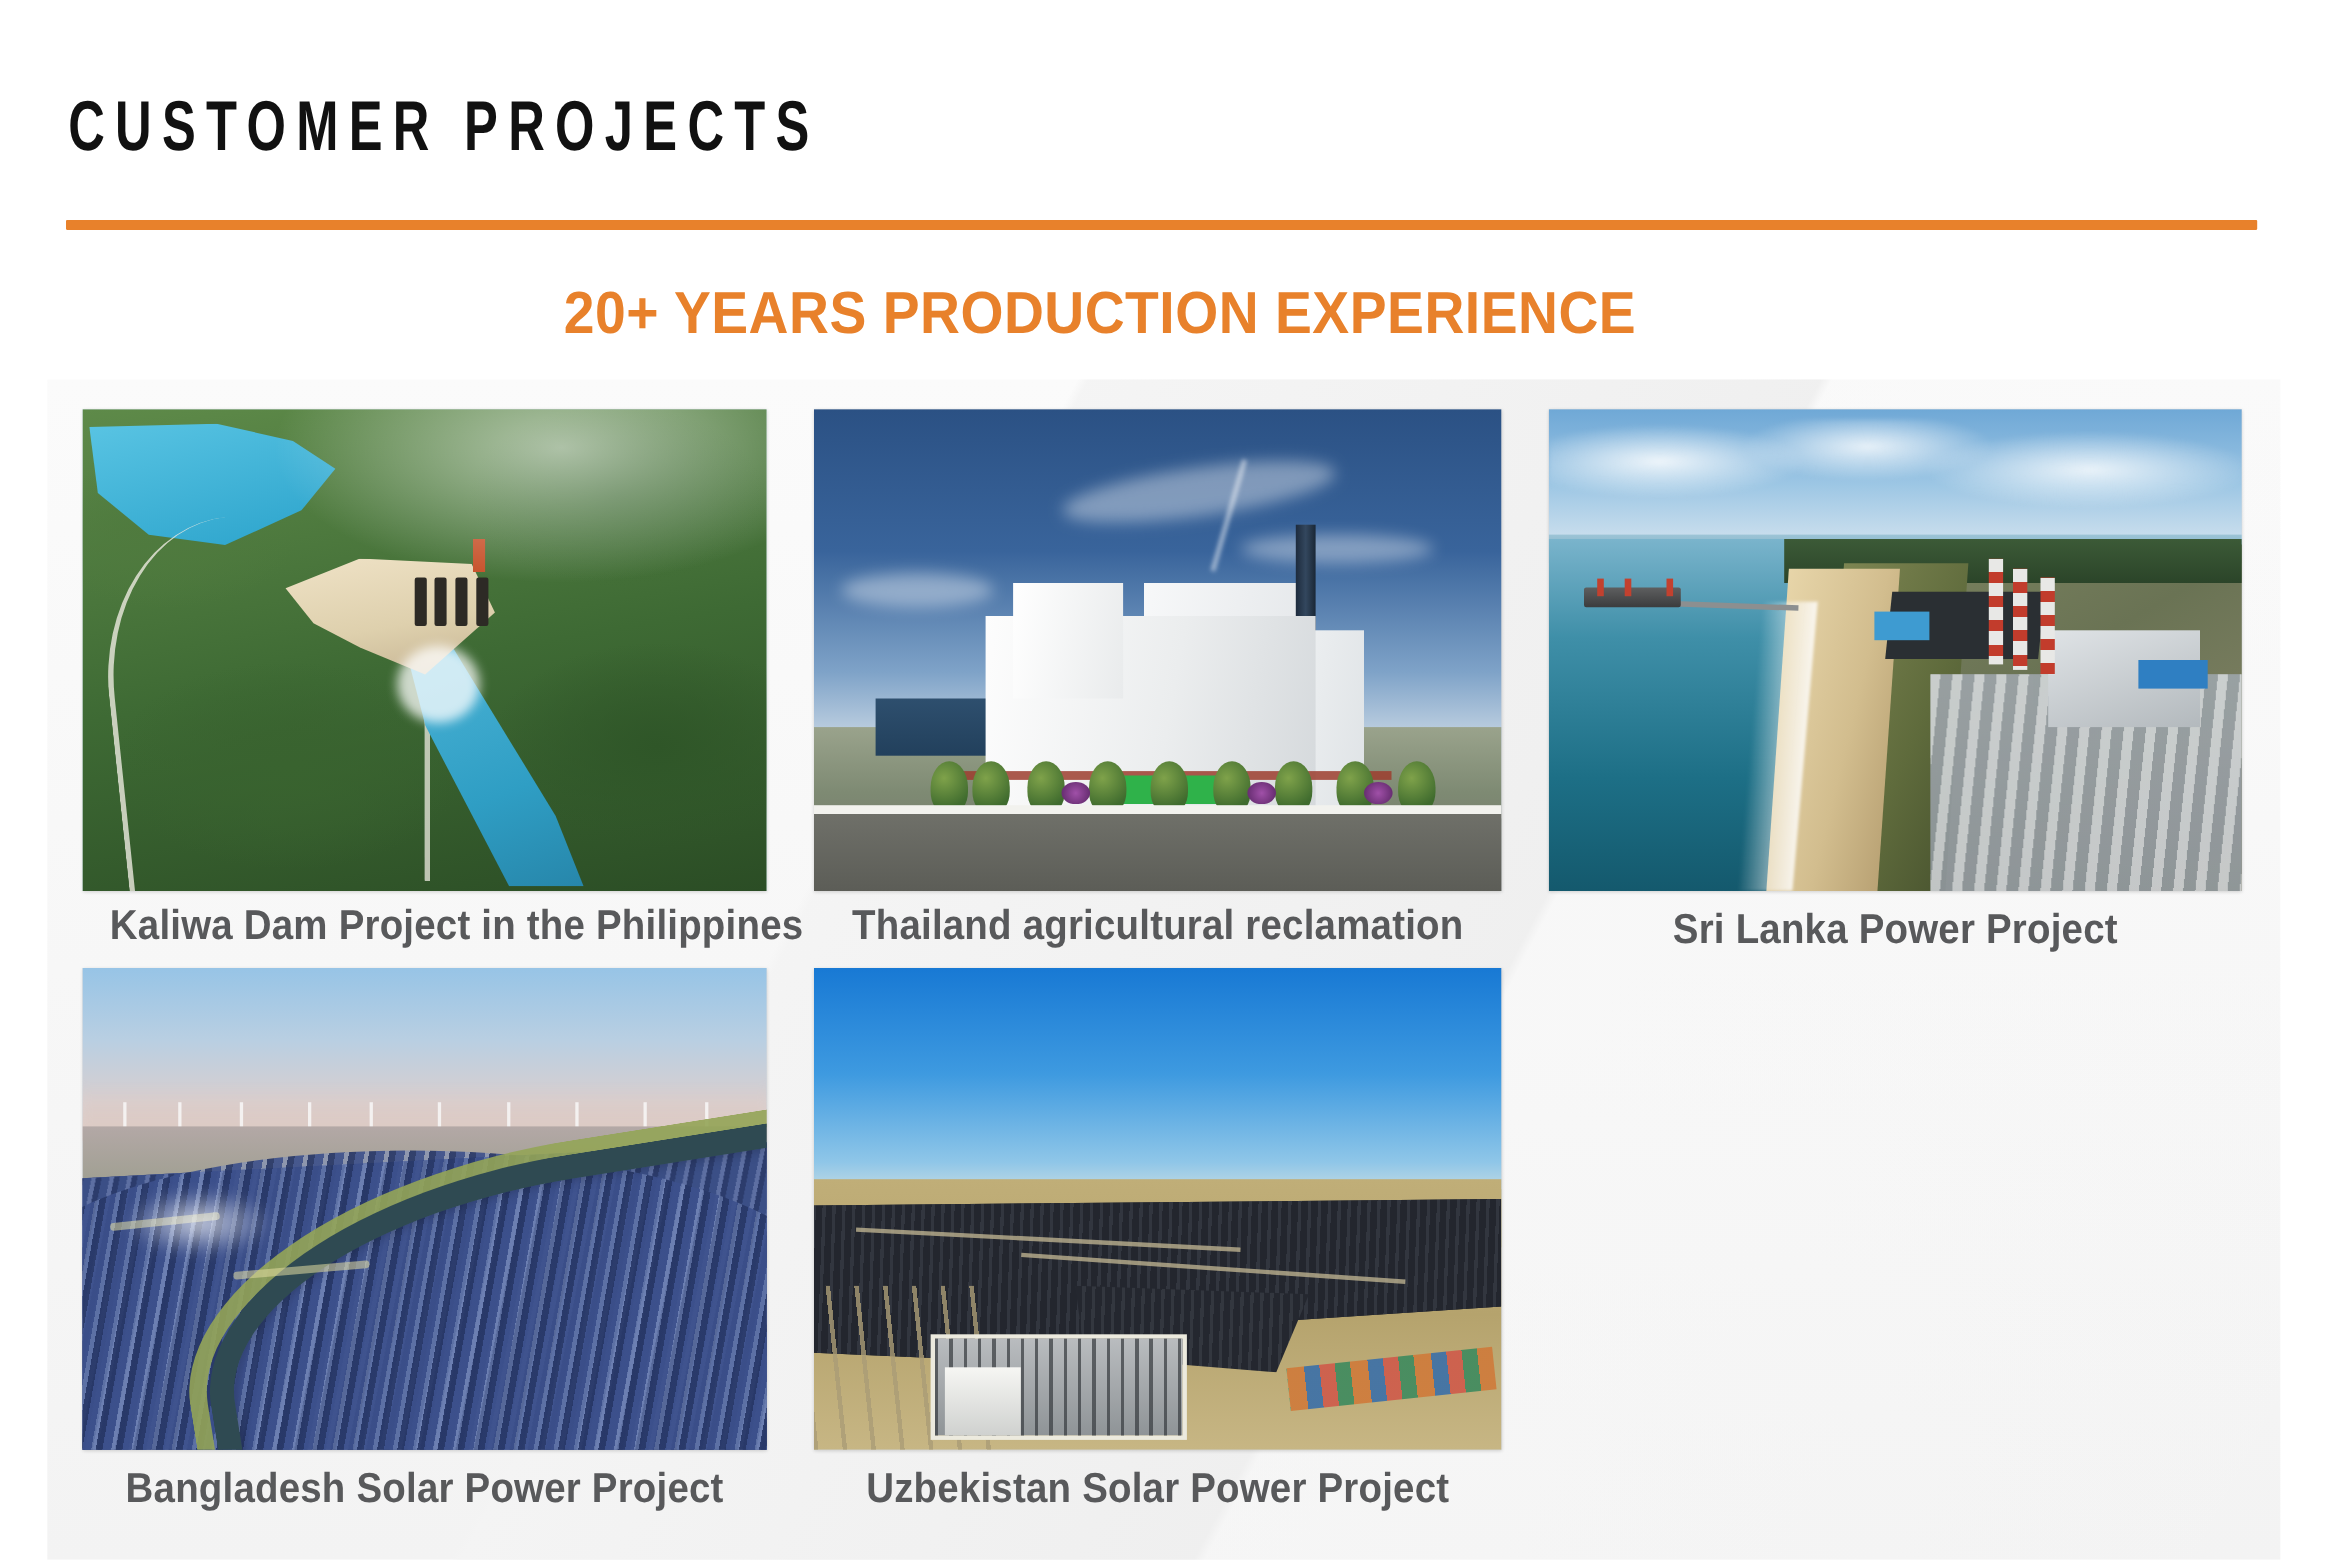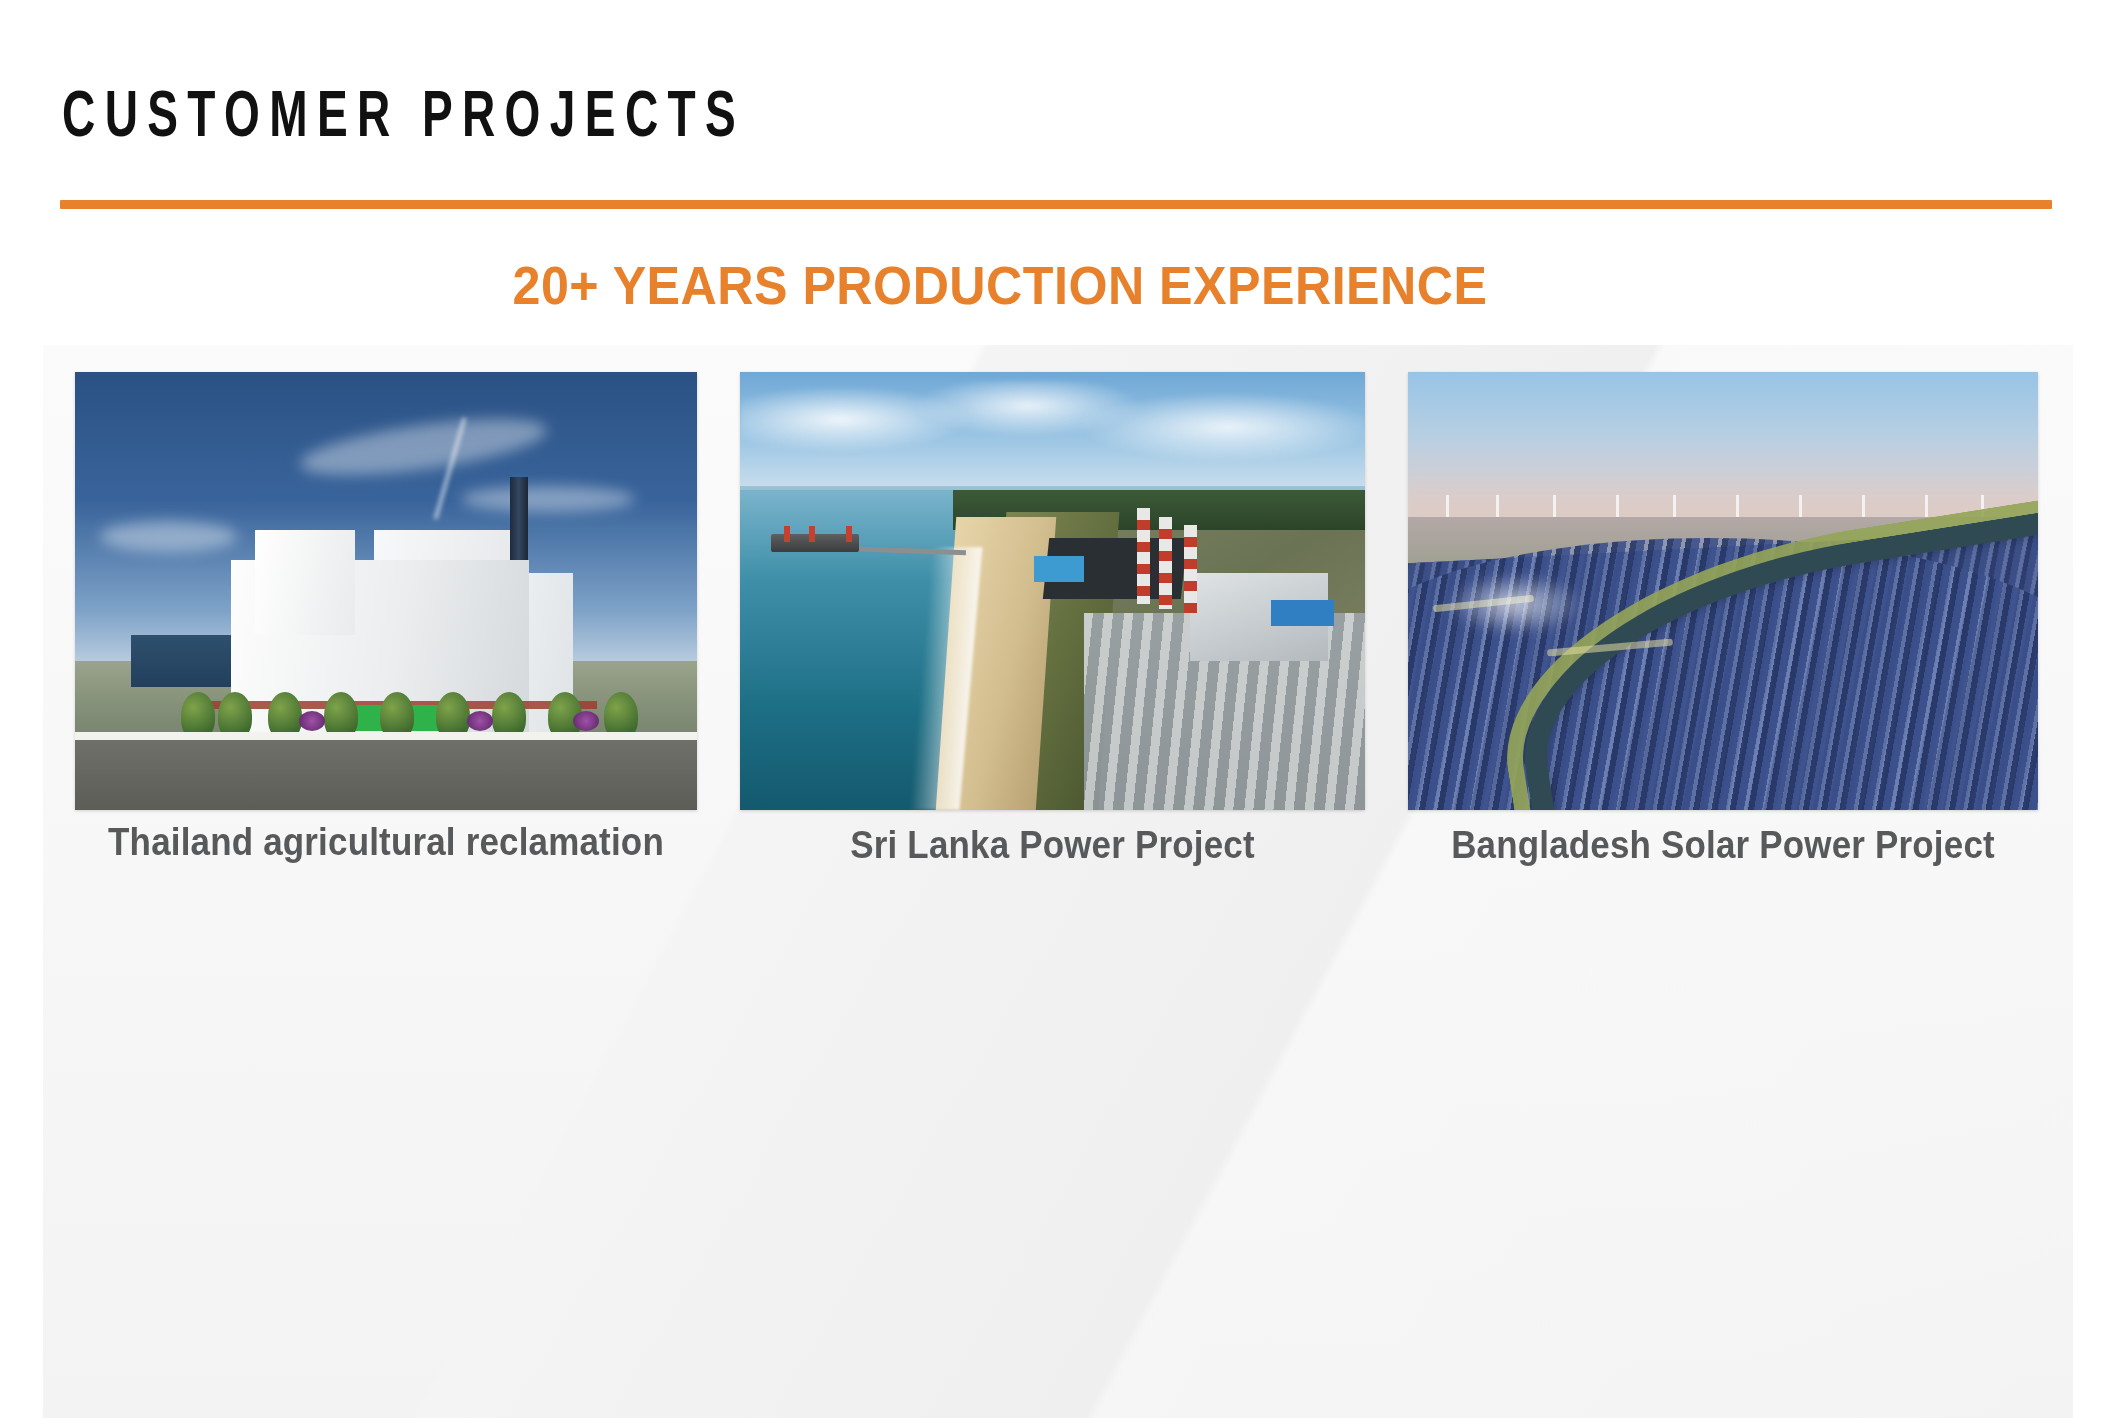--- a/index.html
+++ b/index.html
@@ -501,20 +501,38 @@
 
 <div id="title-rule"></div>
 
 <div id="subtitle">20+ YEARS PRODUCTION EXPERIENCE</div>
 
 <div id="grid-panel"></div>
 
 <div id="project-grid">
 
 
+  <div class="project-cell">
+    <div class="thumb img-dam">
+      <div class="forest"></div>
+      <div class="reservoir"></div>
+      <div class="road"></div>
+      <div class="road2"></div>
+      <div class="outflow"></div>
+      <div class="dam-body"></div>
+      <div class="gate g1"></div>
+      <div class="gate g2"></div>
+      <div class="gate g3"></div>
+      <div class="gate g4"></div>
+      <div class="crane"></div>
+      <div class="spray"></div>
+      <div class="mist"></div>
+    </div>
+    <div class="caption">Kaliwa Dam Project in the Philippines</div>
+  </div>
 
   <div class="project-cell">
     <div class="thumb img-plant">
       <div class="sky"></div>
       <div class="cloud c1"></div>
       <div class="cloud c2"></div>
       <div class="cloud c3"></div>
       <div class="contrail"></div>
       <div class="ground"></div>
       <div class="shed"></div>
@@ -594,14 +612,32 @@
       <div class="panel-arc"></div>
       <div class="bank"></div>
       <div class="canal"></div>
       <div class="strip" style="left:4%;top:52%;width:16%;transform:rotate(-6deg);"></div>
       <div class="strip" style="left:22%;top:62%;width:20%;transform:rotate(-5deg);"></div>
       <div class="sunglint"></div>
     </div>
     <div class="caption">Bangladesh Solar Power Project</div>
   </div>
 
+  <div class="project-cell row2">
+    <div class="thumb img-uzsolar">
+      <div class="sky"></div>
+      <div class="steppe"></div>
+      <div class="desert"></div>
+      <div class="panels"></div>
+      <div class="panels2"></div>
+      <div class="aisle" style="left:6%;top:56%;width:56%;transform:rotate(3deg);"></div>
+      <div class="aisle" style="left:30%;top:62%;width:56%;transform:rotate(4deg);"></div>
+      <div class="track"></div>
+      <div class="substation">
+        <div class="sub-grid"></div>
+      </div>
+      <div class="whitebldg"></div>
+      <div class="containers"></div>
+    </div>
+    <div class="caption">Uzbekistan Solar Power Project</div>
+  </div>
 
 </div>
 
 </body></html>

